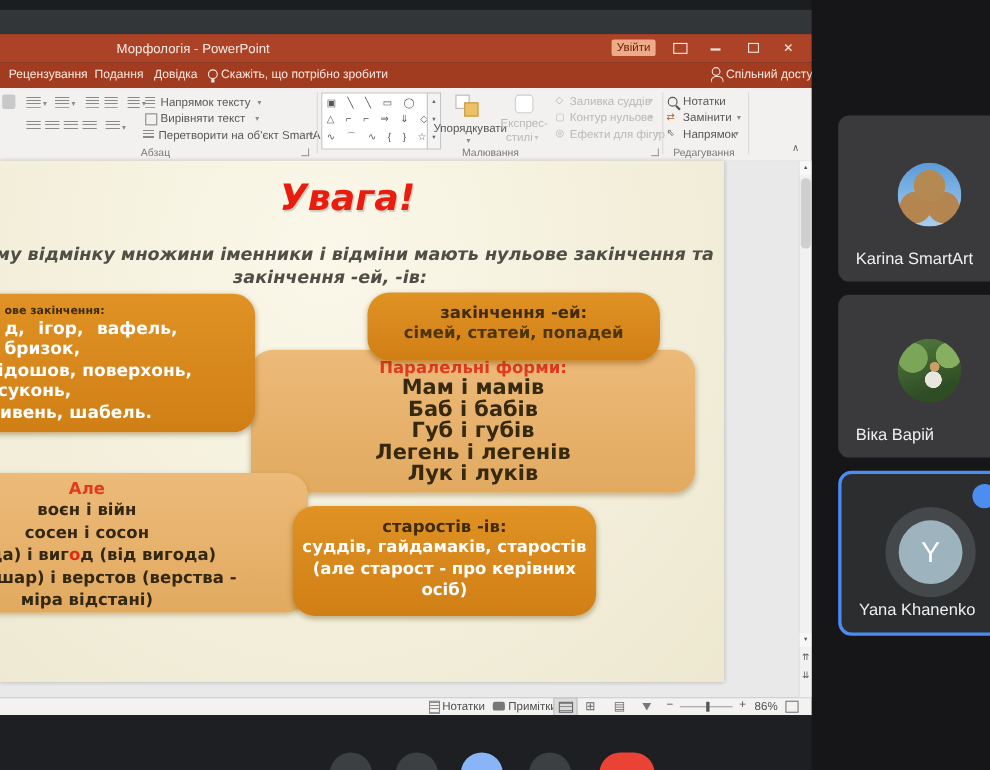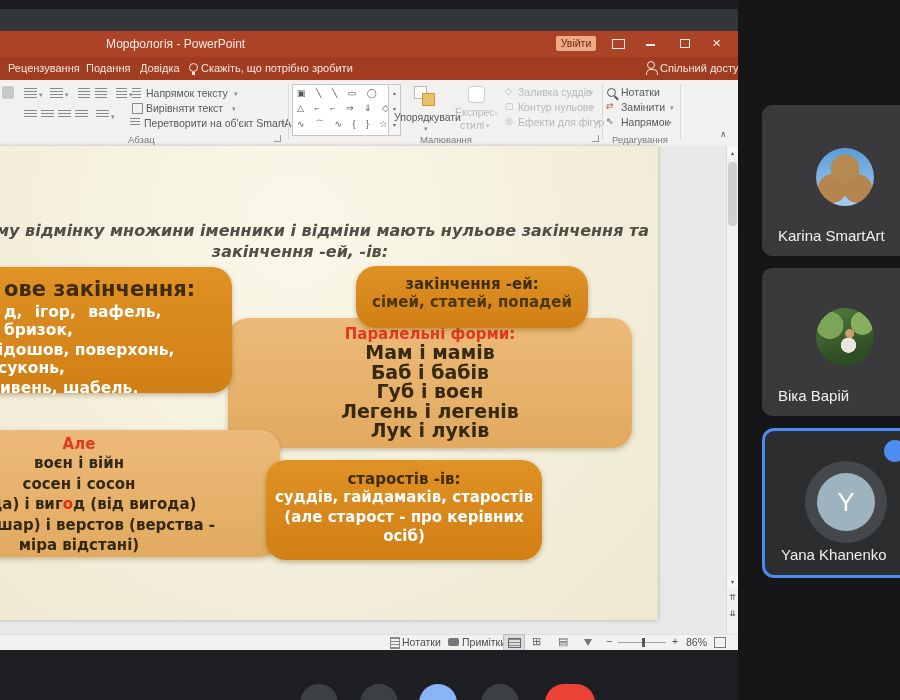--- a/index.html
+++ b/index.html
@@ -168,43 +168,44 @@
   <span class="abs caret" style="left:670px;top:104px;">▾</span>
   <span class="abs" style="left:606px;top:116px;font-size:9px;color:#666;">⇖</span>
   <span class="abs rtxt" style="left:621px;top:116px;">Напрямок</span>
   <span class="abs caret" style="left:668px;top:119px;">▾</span>
   <span class="abs grplabel" style="left:612px;top:134px;">Редагування</span>
   <div class="abs rsep" style="left:680px;"></div>
   <span class="abs" style="left:720px;top:129px;font-size:9px;color:#666;">∧</span>
 
   <div class="abs slidearea"></div>
   <div class="abs slide">
+    <div class="abs s-title">Увага!</div>
     <div class="abs s-sub">
       <div>довому відмінку множини іменники і відміни мають нульове закінчення та</div>
       <div>закінчення -ей, -ів:</div>
     </div>
 
     <div class="abs box-t" style="left:228px;top:172px;width:404px;height:130px;">
       <div class="bd hd-red" style="text-align:center;margin-top:7px;">Паралельні форми:</div>
       <div class="bd dline" style="text-align:center;line-height:19.5px;">
         <div>Мам і мамів</div>
         <div>Баб і бабів</div>
-        <div>Губ і воєн</div>
+        <div>Губ і губів</div>
         <div>Легень і легенів</div>
         <div>Лук і луків</div>
       </div>
     </div>
 
-    <div class="abs box-o" style="left:356px;top:120px;width:232px;height:62px;">
+    <div class="abs box-o" style="left:334px;top:120px;width:266px;height:62px;">
       <div class="bd hd-dark" style="text-align:center;margin-top:9px;">закінчення -ей:</div>
       <div class="bd" style="text-align:center;color:#4d3505;font-size:15px;">сімей, статей, попадей</div>
     </div>
 
     <div class="abs box-o" style="left:-60px;top:121px;width:292px;height:126px;">
-      <div class="bd hd-dark" style="margin:10px 14px 0 64px;font-size:21px;">ове закінчення:</div>
+      <div class="bd hd-dark" style="margin:10px 14px 0 64px;font-size:10px;">ове закінчення:</div>
       <div class="bd wline" style="margin:2px 14px 0 64px;font-size:15.5px;word-spacing:7px;">д,  ігор,  вафель,  бризок,</div>
       <div class="bd wline" style="margin:2px 14px 0 58px;font-size:15.5px;">ідошов, поверхонь, суконь,</div>
       <div class="bd wline" style="margin:2px 14px 0 60px;font-size:15.5px;">ивень, шабель.</div>
     </div>
 
     <div class="abs box-t" style="left:-122px;top:284px;width:402px;height:127px;">
       <div class="bd hd-red" style="text-align:center;margin-top:5px;">Але</div>
       <div class="bd" style="text-align:center;color:#332814;font-size:15px;line-height:20.5px;">
         <div>воєн і війн</div>
         <div>сосен і сосон</div>

